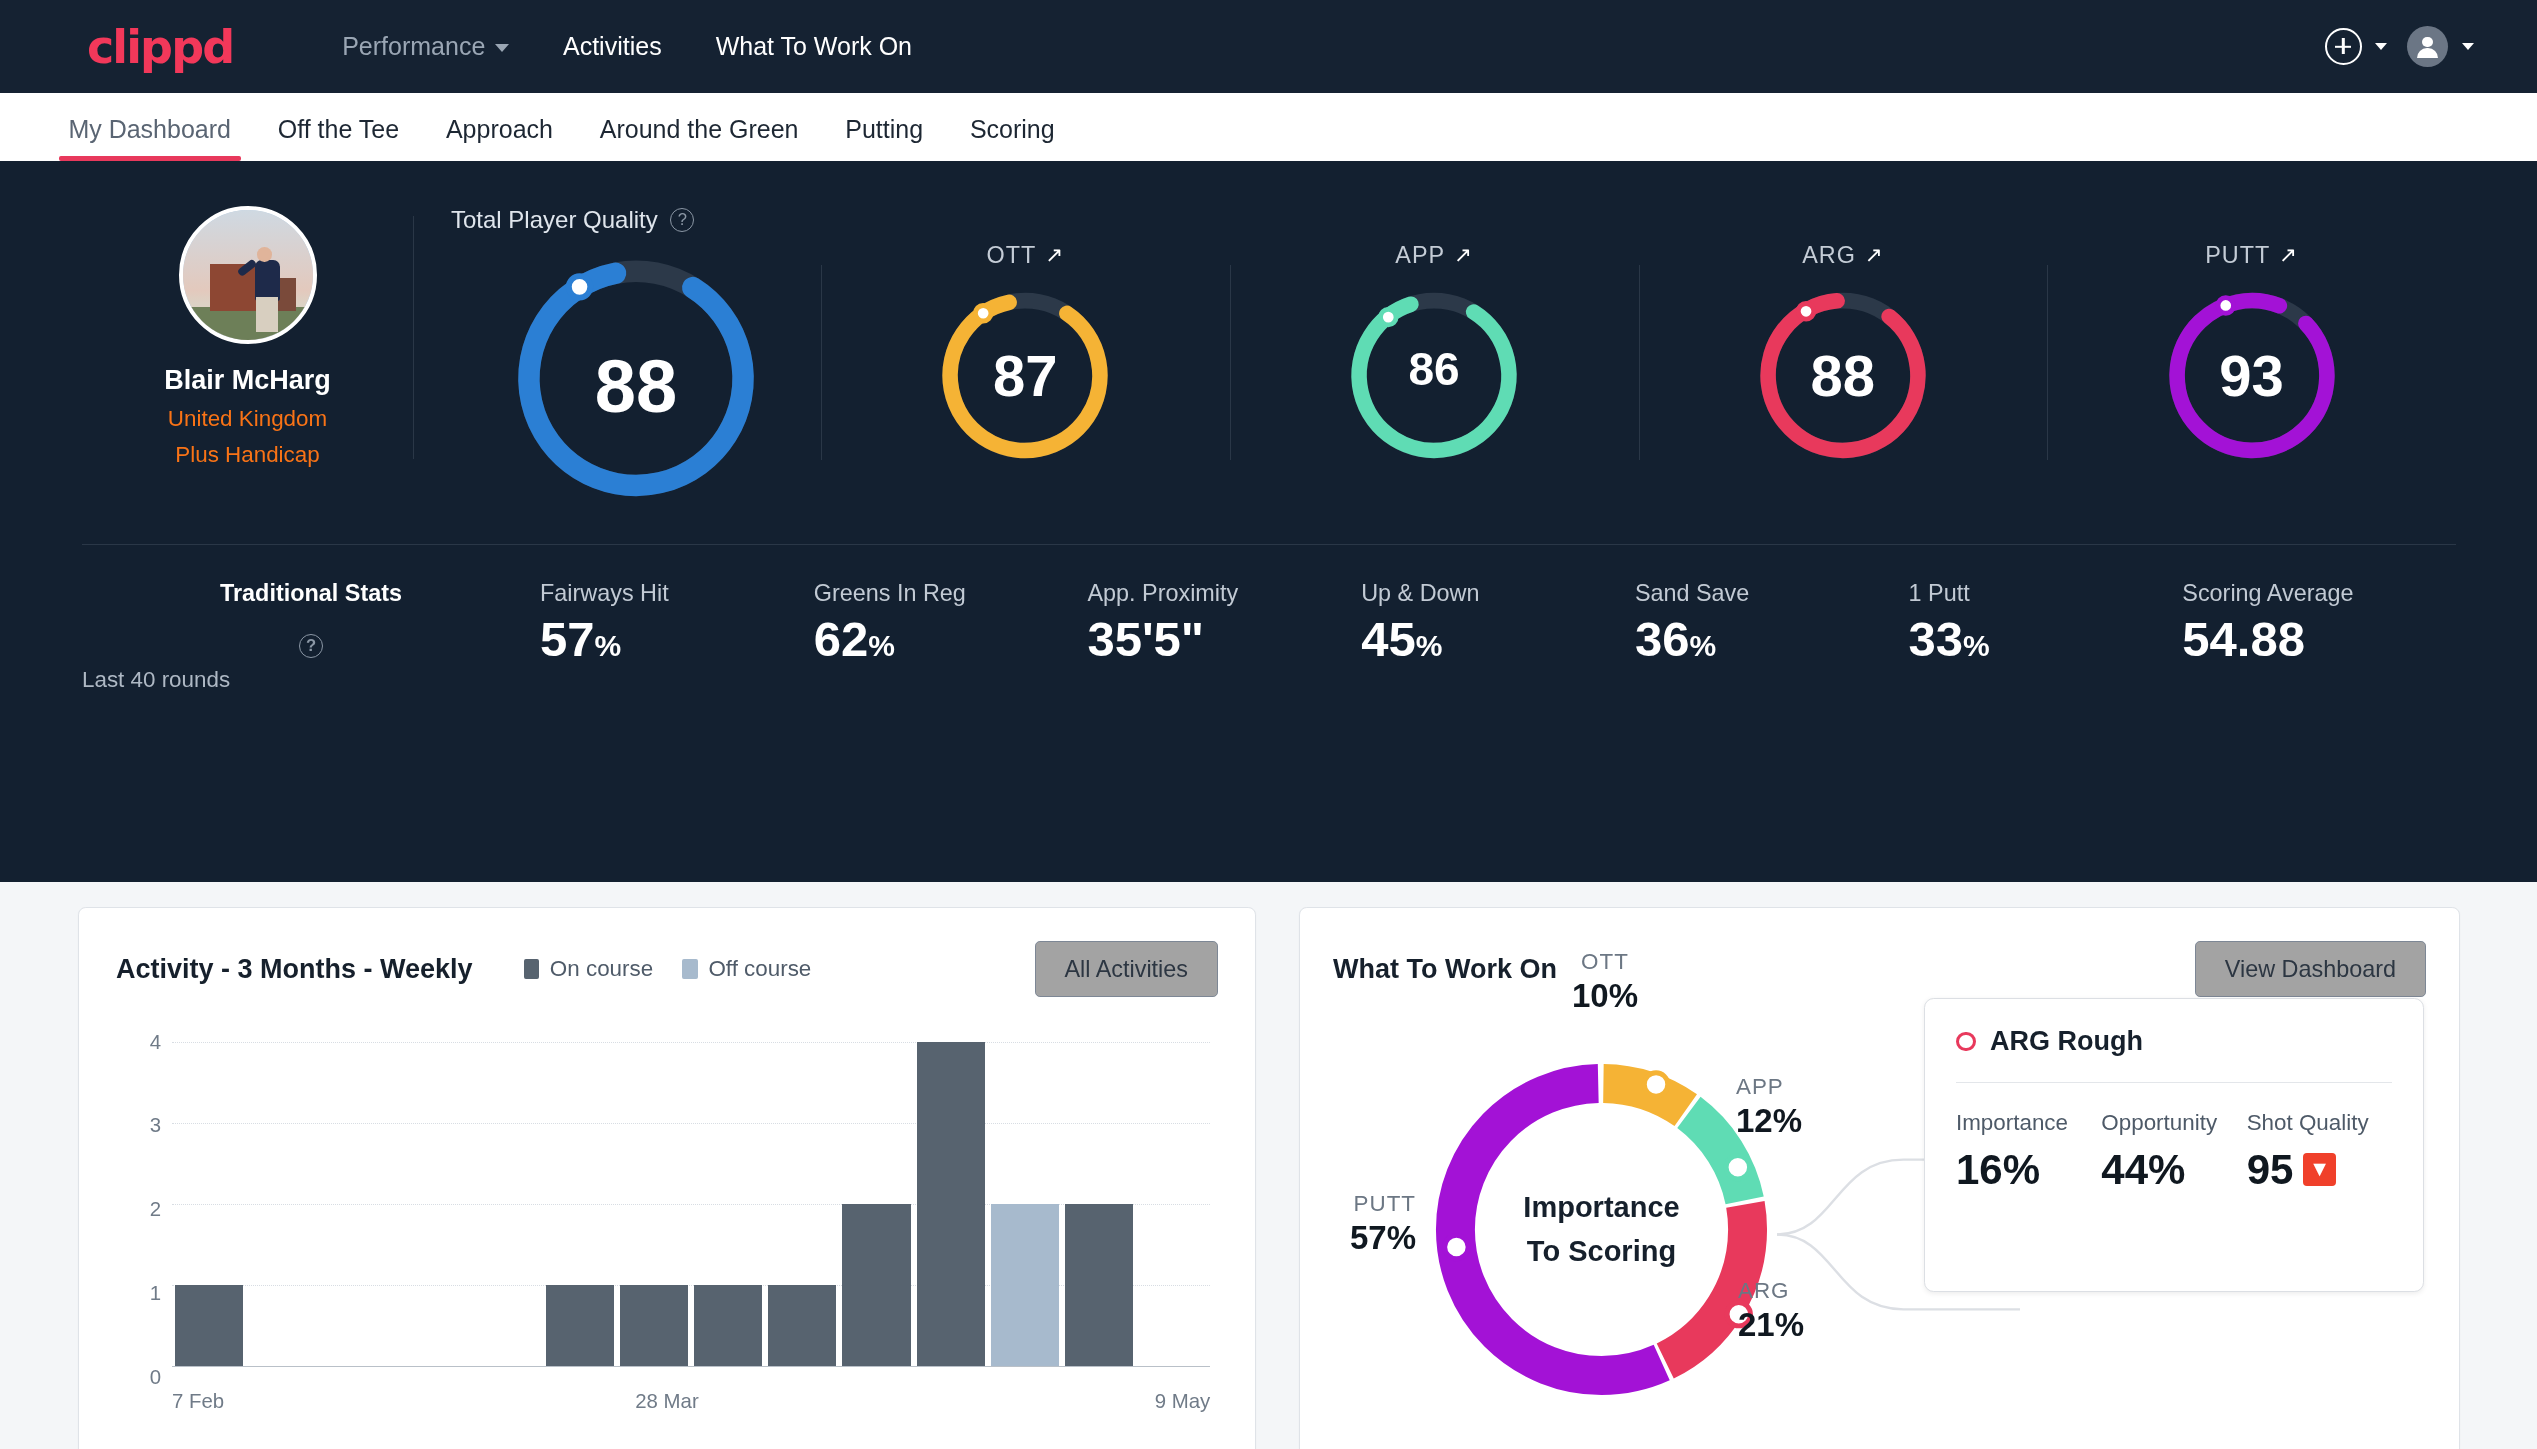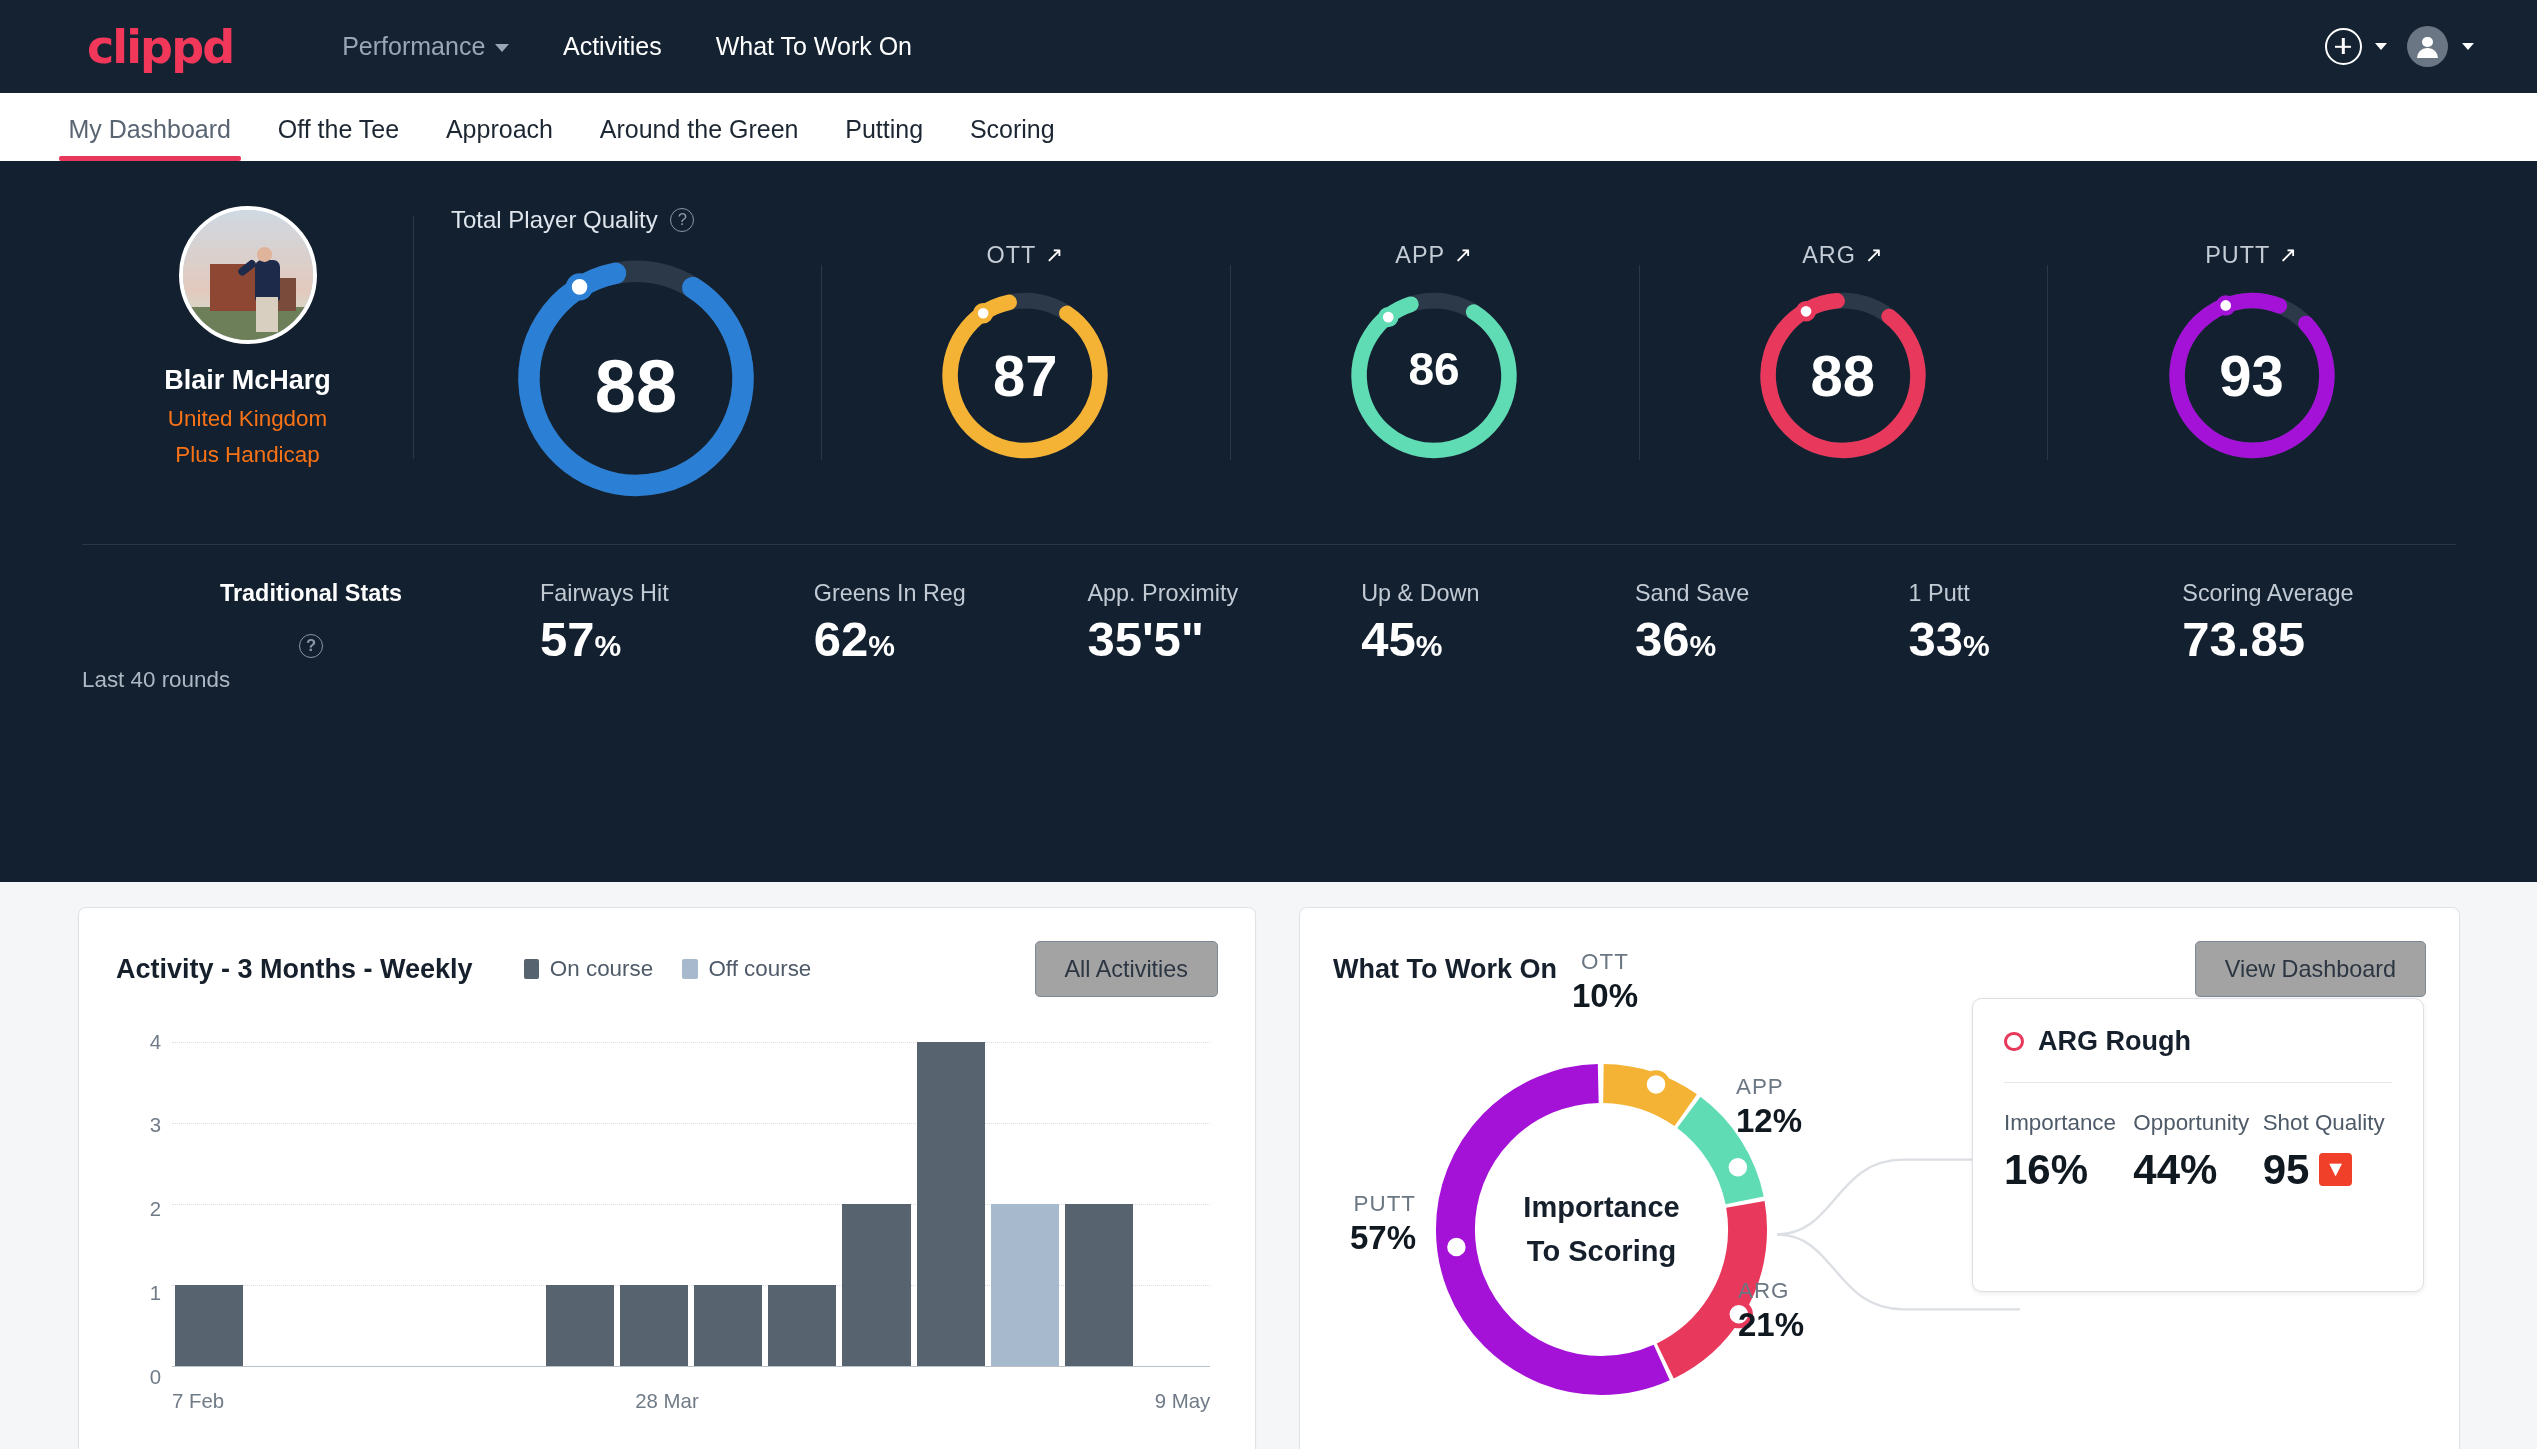--- a/index.html
+++ b/index.html
@@ -150,21 +150,21 @@
     position:absolute;inset:0;display:flex;flex-direction:column;
     align-items:center;justify-content:center;font-size:29px;color:#16202c;
     font-weight:bold; line-height:1.5; text-align:center;
   }
   .dlabel{ position:absolute; text-align:center; }
   .dlabel .k{ font-size:22.4px;color:#6c7784;letter-spacing:1px;}
   .dlabel .v{ font-size:33px;color:#101820;font-weight:bold;margin-top:1.9px;}
 
   
   .tip{
-    position:absolute;right:35px;top:90px;width:452px;height:294px;
+    position:absolute;right:35px;top:90px;width:500px;height:294px;
     background:#fff;border:1px solid #dcdfe4;border-radius:9.7px;
     box-shadow:0 1.9px 5.8px rgba(0,0,0,.07);padding:27px 31px;
   }
   .tip-head{ display:flex;align-items:center;gap:14.6px;font-size:27px;font-weight:bold;color:#16202c;}
   .ringicon{ width:19.5px;height:19.5px;border-radius:50%;border:3.9px solid #e8395c;}
   .tip-hr{ height:1px;background:#e3e6ea;margin:25px 0 27px 0;}
   .tip-cols{ display:flex; }
   .tcol{ flex:1; }
   .tcol .k{ font-size:22.4px;color:#4e5a68; }
   .tcol .v{ font-size:42px;font-weight:bold;color:#101820;margin-top:9.7px;display:flex;align-items:center;gap:9.7px;}
@@ -338,21 +338,21 @@
     <div class="stat">
       <div class="lbl">Sand Save</div>
       <div class="val"><span>36</span><span class="unit">%</span></div>
     </div>
     <div class="stat">
       <div class="lbl">1 Putt</div>
       <div class="val"><span>33</span><span class="unit">%</span></div>
     </div>
     <div class="stat">
       <div class="lbl">Scoring Average</div>
-      <div class="val"><span>73.85</span><span class="unit"></span></div>
+      <div class="val"><span>54.88</span><span class="unit"></span></div>
     </div>
   </div>
 </div>
 
 <div class="bottom">
 
   <div class="card left">
     <div class="card-head">
       <div class="card-title">Activity - 3 Months - Weekly</div>
       <div class="legend">

